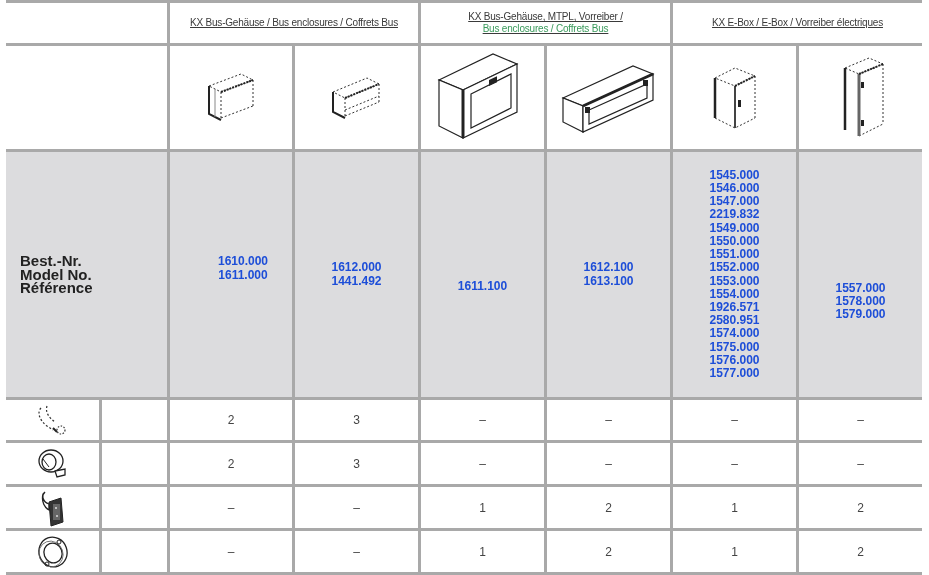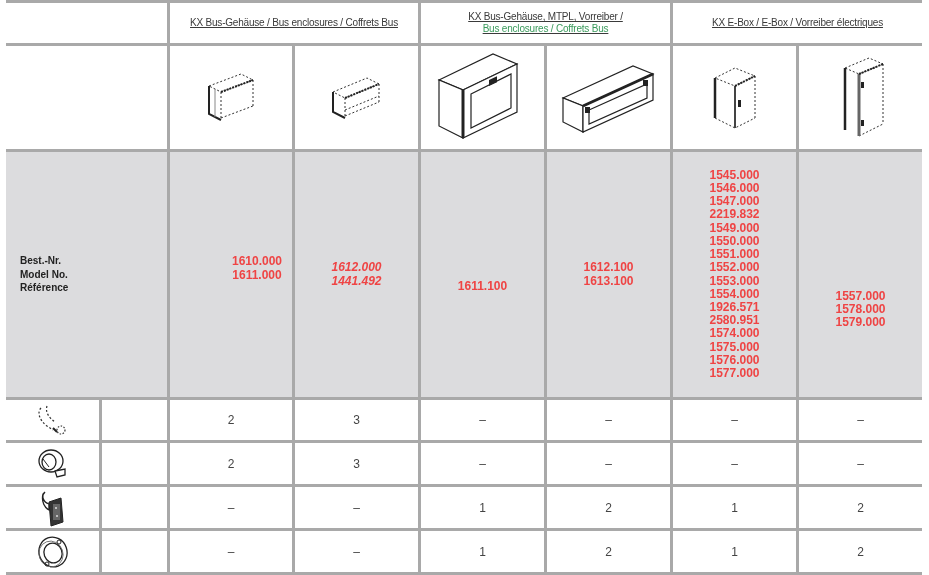--- a/index.html
+++ b/index.html
@@ -11,25 +11,25 @@
     .hline { position: absolute; height: 3px; background: #a9a9a9; }
     .vline { position: absolute; width: 3px; background: #a9a9a9; }
     .cell {
       position: absolute; display: flex; align-items: center; justify-content: center;
       text-align: center; box-sizing: border-box;
     }
     .gray { background: #dcdcde; }
     .hdr { font-size: 10px; color: #3a3a3a; line-height: 12px; letter-spacing: -0.2px; text-decoration: underline; }
     .hdr .green { color: #3a9a5c; }
     .num {
-      font-size: 12px; font-weight: bold; color: #ef4444; line-height: 13.2px;
+      font-size: 12px; font-weight: bold; color: #1d4ed8; line-height: 13.2px;
       flex-direction: column;
     }
     .label {
-      font-size: 10px; font-weight: bold; color: #222; line-height: 13.5px;
+      font-size: 15px; font-weight: bold; color: #222; line-height: 13.5px;
       justify-content: flex-start; padding-left: 14px; text-align: left; flex-direction: column; align-items: flex-start;
     }
     .val { font-size: 12px; color: #444; }
     .img svg { display: block; }
   </style>
 </head>
 <body>
 
 <div>
 
@@ -119,25 +119,25 @@
       <rect x="30" y="70" width="3" height="6" fill="#222"></rect>
     </svg>
   </div>
 
   <div class="cell label" style="left:6px;top:152px;width:161px;height:245px;justify-content:center;">
     <span>Best.-Nr.</span>
     <span>Model No.</span>
     <span>Référence</span>
   </div>
 
-  <div class="cell num" style="left:182px;top:152px;width:122px;height:233px;padding-left:28px;">
+  <div class="cell num" style="left:168px;top:152px;width:122px;height:233px;padding-left:28px;">
     <span>1610.000</span>
     <span>1611.000</span>
   </div>
-  <div class="cell num" style="left:295px;top:152px;width:123px;height:245px;font-style:italic;">
+  <div class="cell num" style="left:295px;top:152px;width:123px;height:245px;">
     <span>1612.000</span>
     <span>1441.492</span>
   </div>
   <div class="cell num" style="left:421px;top:152px;width:123px;height:245px;margin-top:12px;">
     <span>1611.100</span>
   </div>
   <div class="cell num" style="left:547px;top:152px;width:123px;height:245px;">
     <span>1612.100</span>
     <span>1613.100</span>
   </div>
@@ -152,21 +152,21 @@
     <span>1552.000</span>
     <span>1553.000</span>
     <span>1554.000</span>
     <span>1926.571</span>
     <span>2580.951</span>
     <span>1574.000</span>
     <span>1575.000</span>
     <span>1576.000</span>
     <span>1577.000</span>
   </div>
-  <div class="cell num" style="left:799px;top:156px;width:123px;height:307px;">
+  <div class="cell num" style="left:799px;top:148px;width:123px;height:307px;">
     <span>1557.000</span>
     <span>1578.000</span>
     <span>1579.000</span>
   </div>
 
   <div class="cell img" style="left:6px;top:400px;width:93px;height:40px;">
     <svg width="40" height="36" viewBox="0 0 40 36">
       <g fill="none" stroke="#333" stroke-width="1.2" stroke-dasharray="2 2">
         <path d="M8 6 C4 10 6 18 14 24 L20 28"></path>
         <path d="M14 4 C12 10 16 16 22 20"></path>

